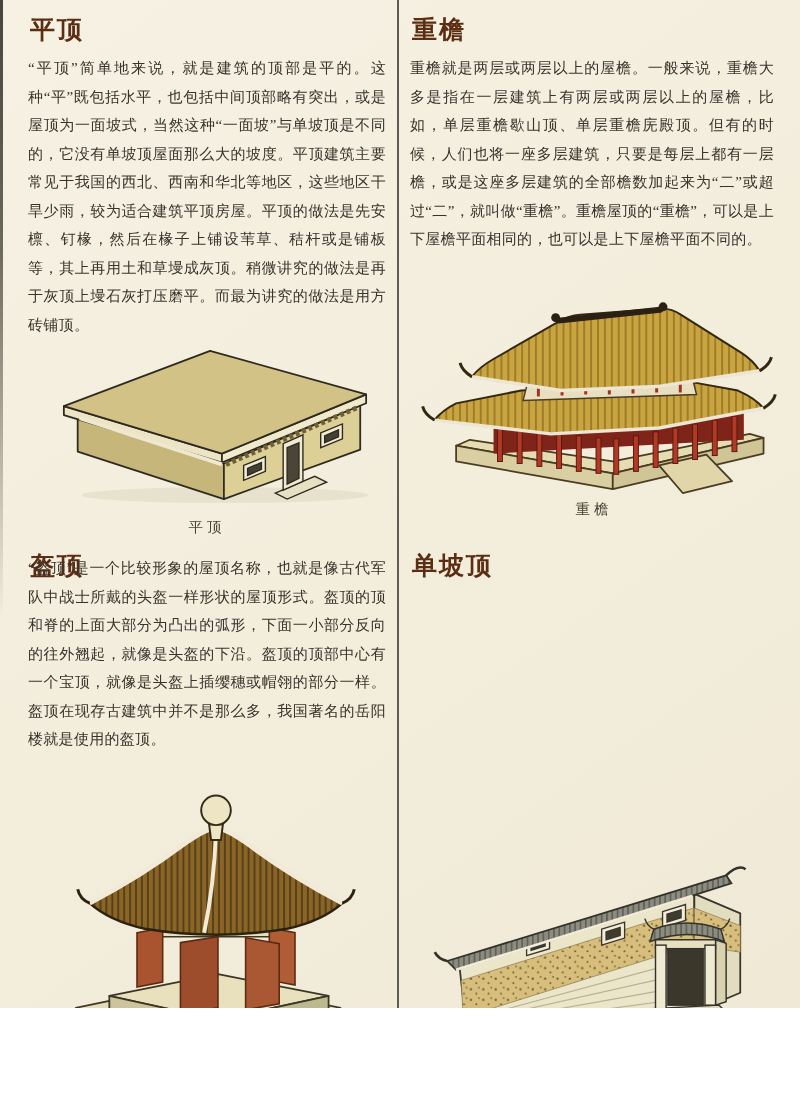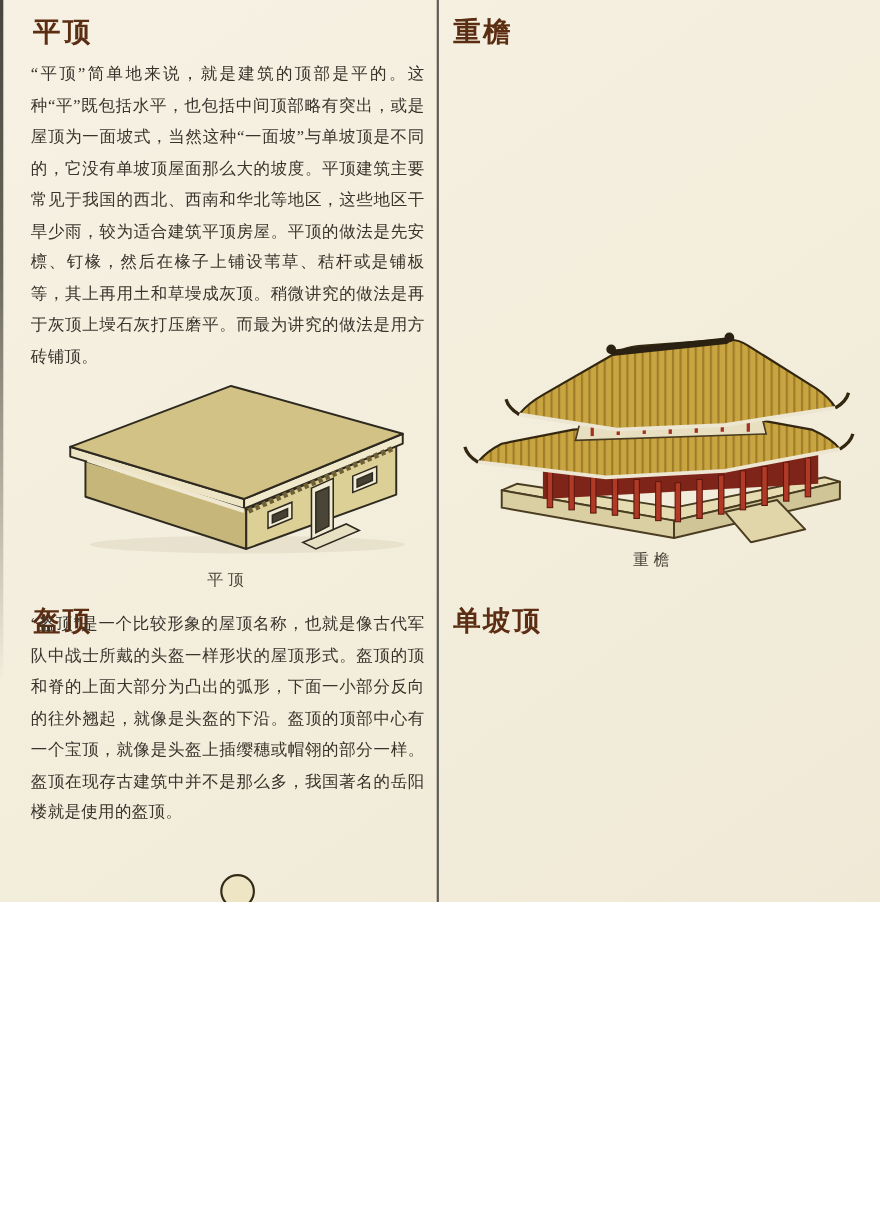--- a/index.html
+++ b/index.html
@@ -1,18 +1,18 @@
 <!DOCTYPE html>
 <html><head>
 <meta charset="utf-8">
 <style>
   html,body { margin:0; padding:0; }
   #page {
     position:relative;
-    width:800px; height:820px;
+    width:800px; height:1008px;
     background:linear-gradient(145deg,#f6f1e3 0%, #f3eddc 55%, #f0e9d6 100%);
     font-family:"Liberation Serif","DejaVu Serif",serif;
     overflow:hidden;
   }
   .edge-left {
     position:absolute; left:0; top:0; width:3px; height:620px;
     background:linear-gradient(#46443c 0%, #6b685c 40%, rgba(107,104,92,0) 100%);
   }
   .edge-bottom {
     position:absolute; left:0; top:1078px; width:800px; height:1px;
@@ -112,20 +112,21 @@
       </g>
       <g stroke="#352c18" stroke-width="2">
         <polygon points="153,38 167,38 165,54 155,54" fill="#ede5c3"></polygon>
         <circle cx="160" cy="24" r="15" fill="#ede5c3"></circle>
       </g>
     </svg>
   </div>
   <div class="caption" style="left:28px; top:1048px; width:358px;">盔顶</div>
 
   <div class="sec-title" style="left:412px; top:14px;">重檐</div>
+  <div class="sec-body" style="left:410px; top:54px; width:364px;">重檐就是两层或两层以上的屋檐。一般来说，重檐大多是指在一层建筑上有两层或两层以上的屋檐，比如，单层重檐歇山顶、单层重檐庑殿顶。但有的时候，人们也将一座多层建筑，只要是每层上都有一层檐，或是这座多层建筑的全部檐数加起来为“二”或超过“二”，就叫做“重檐”。重檐屋顶的“重檐”，可以是上下屋檐平面相同的，也可以是上下屋檐平面不同的。</div>
 
   <div class="illo" style="left:408px; top:292px; width:380px; height:202px;">
     <svg viewBox="0 0 380 205">
       <defs>
         <pattern id="goldT" width="7" height="7" patternUnits="userSpaceOnUse">
           <rect width="7" height="7" fill="#c9a542"></rect>
             <rect width="2" height="7" fill="#9e7c28"></rect>
         </pattern>
       </defs>
       <g stroke="#4a3c20" stroke-width="1.8" stroke-linejoin="round">

